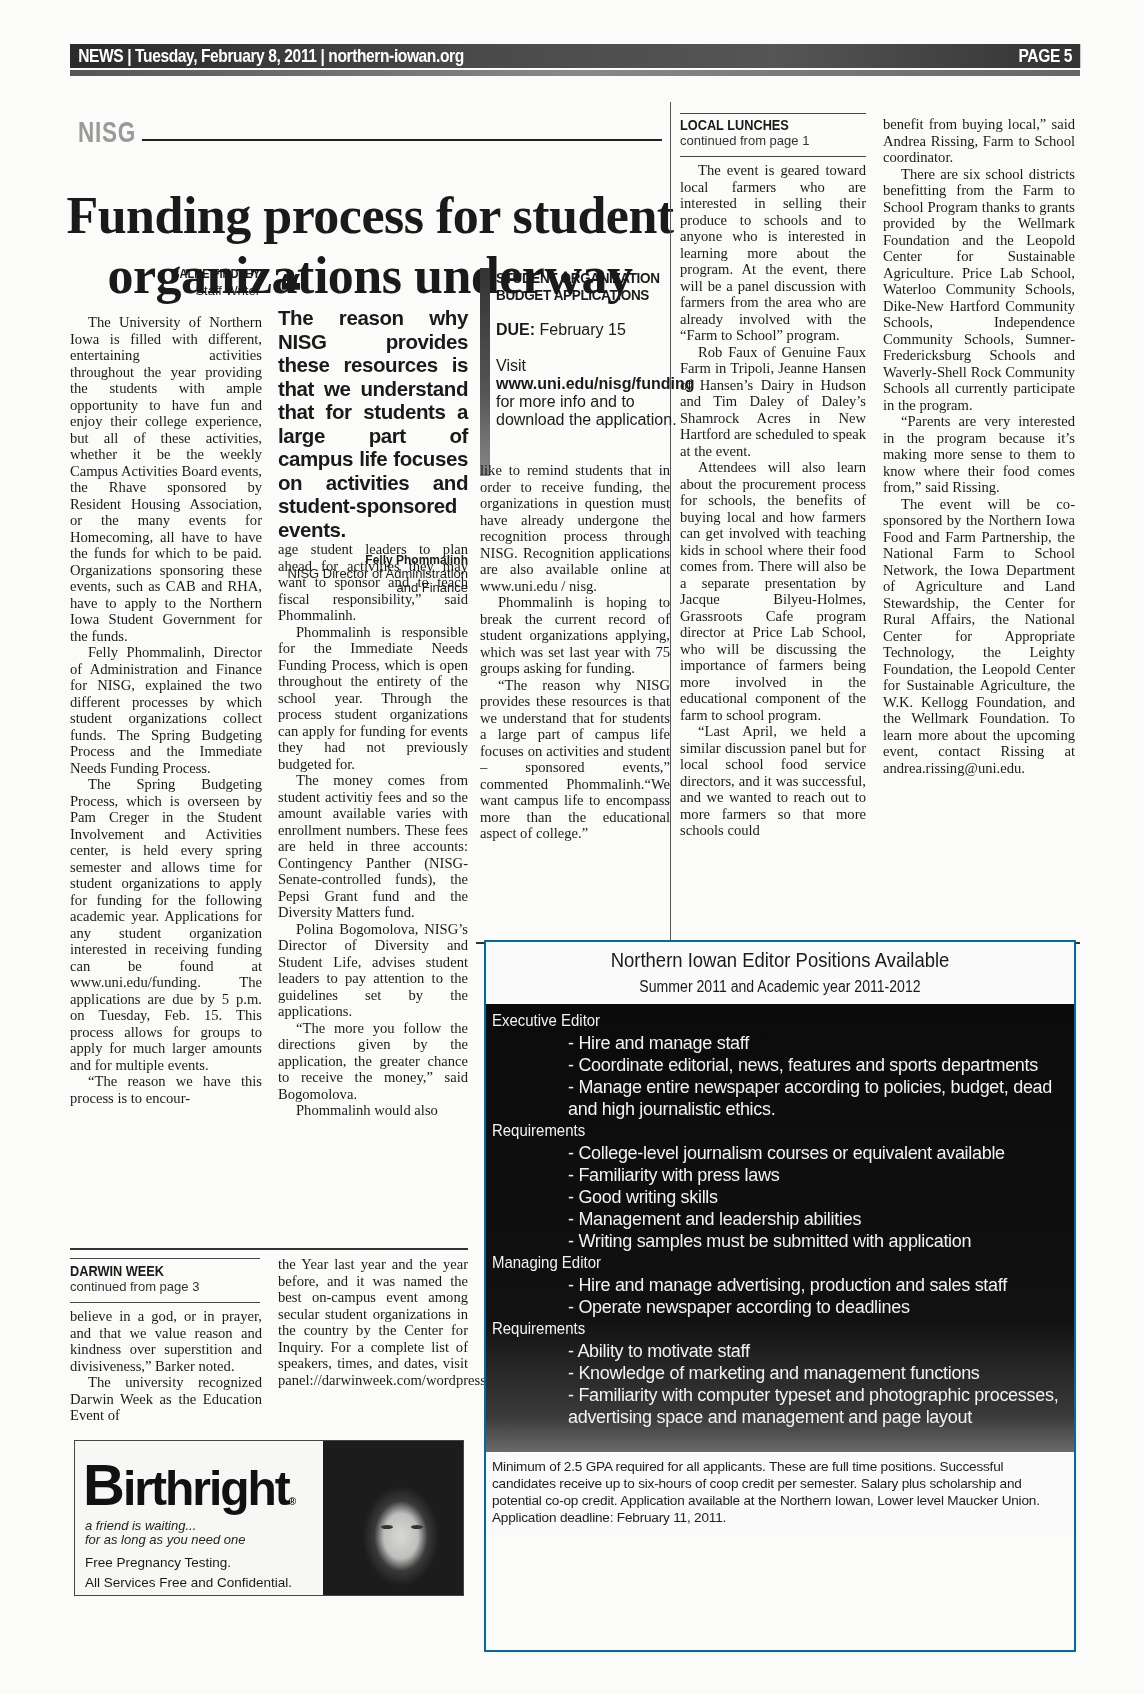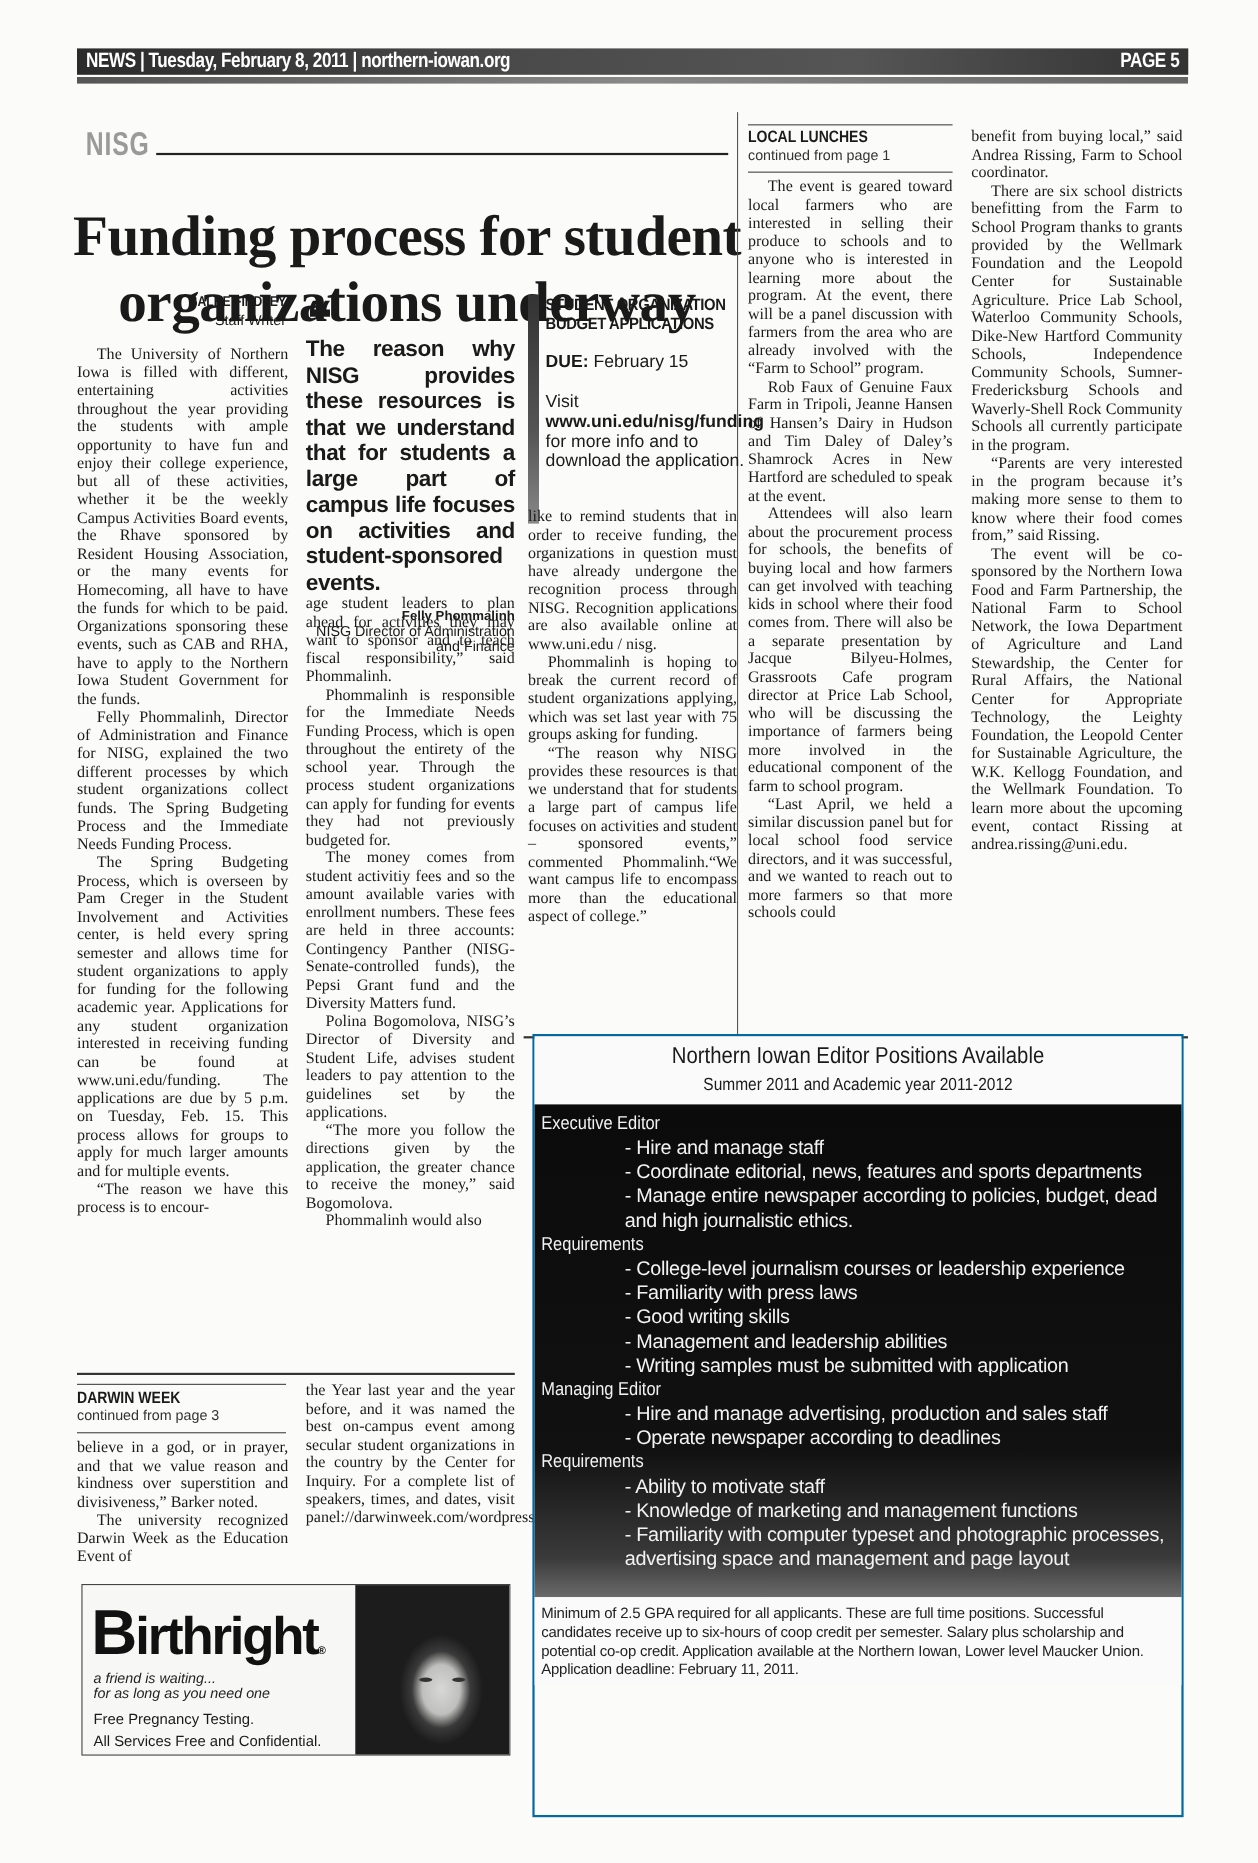--- a/index.html
+++ b/index.html
@@ -204,21 +204,21 @@
   <div class="ed-head">
     <div class="ed-title">Northern Iowan Editor Positions Available</div>
     <div class="ed-sub">Summer 2011 and Academic year 2011-2012</div>
   </div>
   <div class="ed-body">
     <div class="ed-role">Executive Editor</div>
     <div class="ed-item">- Hire and manage staff</div>
     <div class="ed-item">- Coordinate editorial, news, features and sports departments</div>
     <div class="ed-item">- Manage entire newspaper according to policies, budget, dead and high journalistic ethics.</div>
     <div class="ed-role">Requirements</div>
-    <div class="ed-item">- College-level journalism courses or leadership experience</div>
+    <div class="ed-item">- College-level journalism courses or equivalent available</div>
     <div class="ed-item">- Familiarity with press laws</div>
     <div class="ed-item">- Good writing skills</div>
     <div class="ed-item">- Management and leadership abilities</div>
     <div class="ed-item">- Writing samples must be submitted with application</div>
     <div class="ed-role">Managing Editor</div>
     <div class="ed-item">- Hire and manage advertising, production and sales staff</div>
     <div class="ed-item">- Operate newspaper according to deadlines</div>
     <div class="ed-role">Requirements</div>
     <div class="ed-item">- Ability to motivate staff</div>
     <div class="ed-item">- Knowledge of marketing and management functions</div>

